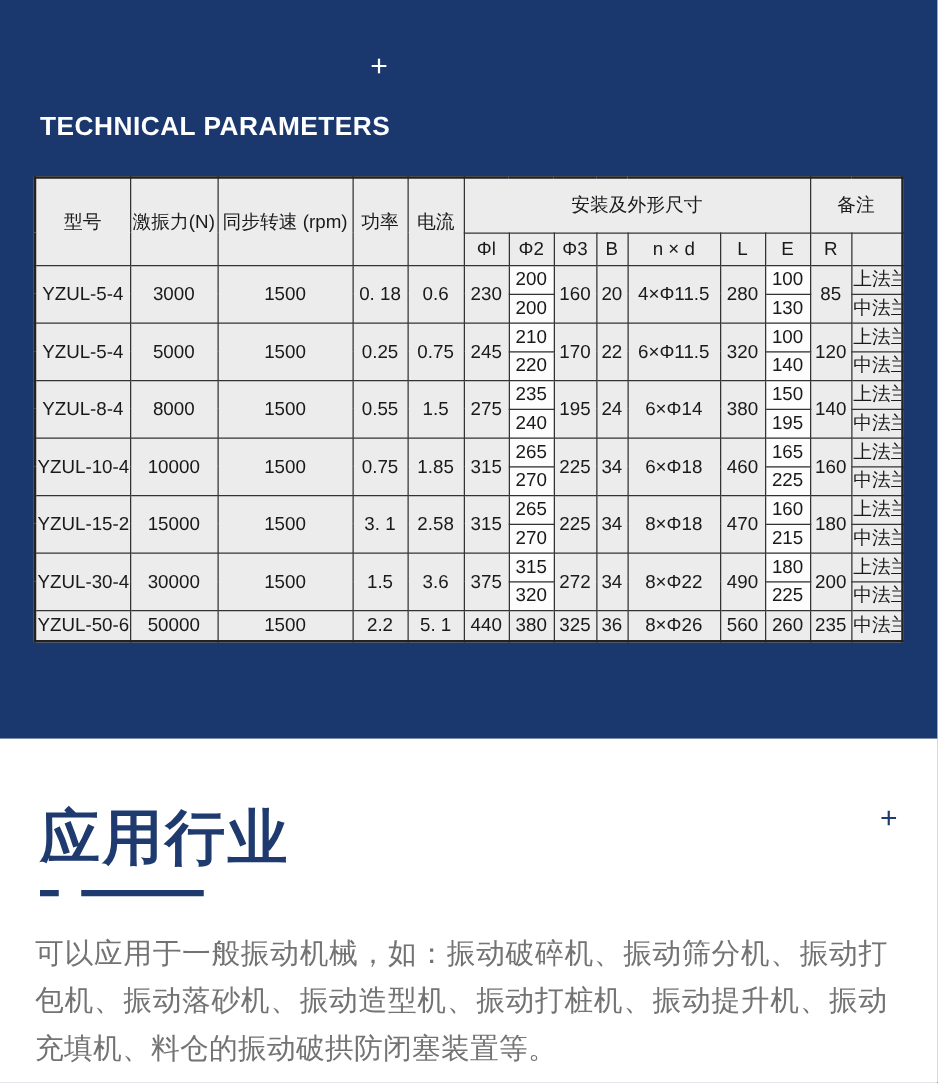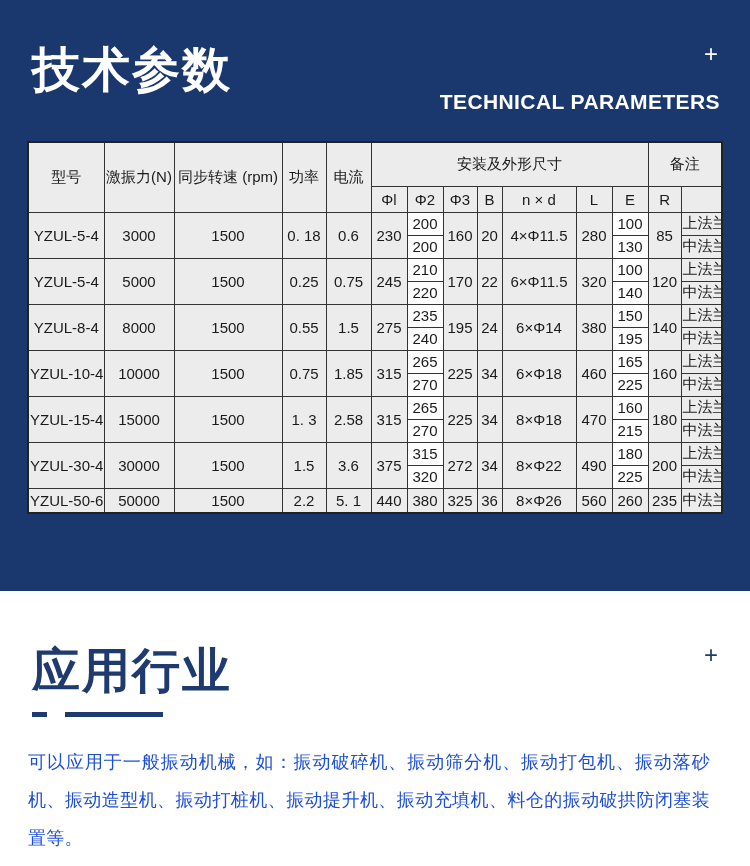--- a/index.html
+++ b/index.html
@@ -30,31 +30,30 @@
   
   .white-section { height: 328px; background: #ffffff; }
   .app-header { display: flex; justify-content: space-between; align-items: flex-start;
                 padding: 52px 30px 0 32px; }
   .app-title { font-size: 48px; font-weight: 700; line-height: 1.15; color: #1e3a6e; letter-spacing: 2px; }
   .underline { margin-top: 14px; display: flex; gap: 18px; align-items: center; }
   .u-square { width: 15px; height: 5px; background: #1e3a6e; }
   .u-bar { width: 98px; height: 5px; background: #1e3a6e; }
   .app-plus { color: #1e3a6e; }
   .app-sub { color: #1e3a6e; font-size: 20px; }
-  .app-body { margin: 26px 22px 0 28px; width: 682px; font-size: 18px; line-height: 38px;
-              color: #1d4ed8; letter-spacing: 0.2px; text-align: justify; }
+  .app-body { margin: 26px 22px 0 28px; width: 682px; font-size: 23px; line-height: 38px;
+              color: #737373; letter-spacing: 0.2px; text-align: justify; }
 </style>
 </head>
 <body>
 
 <div class="page">
 
   <div class="blue-section">
     <div class="sec-header">
-      <div class="sec-title">技术参数</div>
       <div class="corner">
         <span class="plus">+</span>
         <div class="sec-sub">TECHNICAL PARAMETERS</div>
       </div>
     </div>
 
     <table class="spec">
       <colgroup>
         <col style="width:76px">
           <col style="width:70px">
@@ -175,24 +174,24 @@
         <td rowspan="2">160</td>
         <td>上法兰</td>
       </tr>
       <tr>
         <td class="wc">270</td>
         <td class="wc">225</td>
         <td>中法兰</td>
       </tr>
 
       <tr>
-        <td rowspan="2">YZUL-15-4</td>
+        <td rowspan="2">YZUL-15-2</td>
         <td rowspan="2">15000</td>
         <td rowspan="2">1500</td>
-        <td rowspan="2">1. 3</td>
+        <td rowspan="2">3. 1</td>
         <td rowspan="2">2.58</td>
         <td rowspan="2">315</td>
         <td class="wc">265</td>
         <td rowspan="2">225</td>
         <td rowspan="2">34</td>
         <td rowspan="2">8×Φ18</td>
         <td rowspan="2">470</td>
         <td class="wc">160</td>
         <td rowspan="2">180</td>
         <td>上法兰</td>

